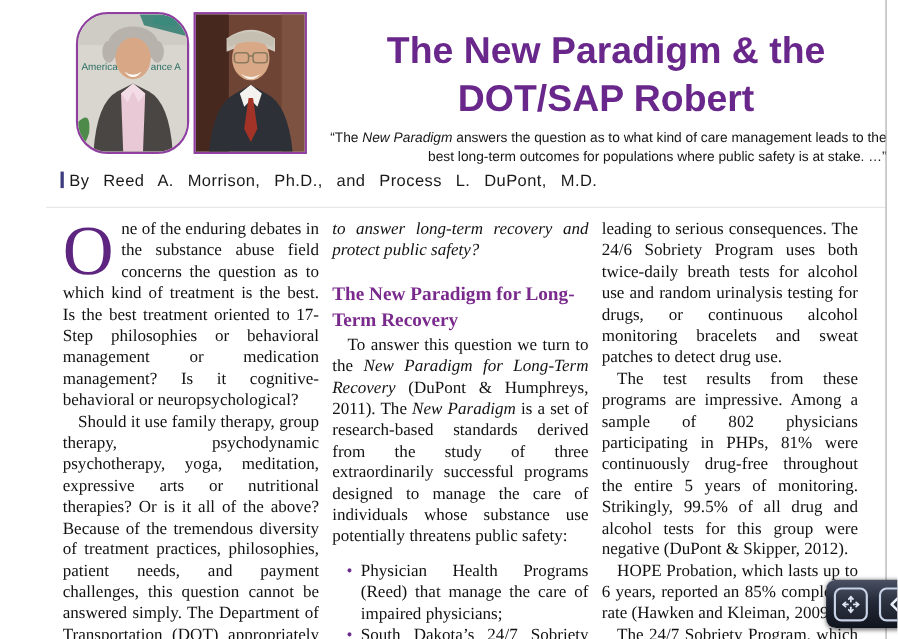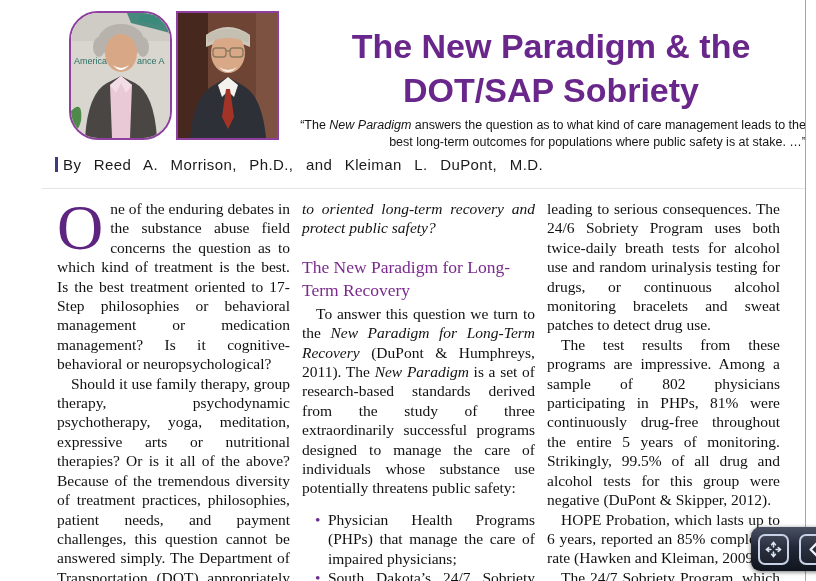--- a/index.html
+++ b/index.html
@@ -46,21 +46,21 @@
   }
   .col{width:233px; font-size:15.5px; line-height:19.4px; text-align:justify;}
   .body-p{margin:0;}
   .body-p.indent{text-indent:14px;}
   .lead-italic{font-style:italic;}
   .dropcap{
     float:left; font-family:"Liberation Serif","DejaVu Serif",serif;
     color:#5d2580; font-size:64px; line-height:51px; padding:3px 7px 0 0;
   }
   .col-heading{
-    font-family:"Liberation Serif","DejaVu Serif",serif; font-weight:normal;
+    font-family:"Liberation Serif","DejaVu Serif",serif; font-weight:bold;
     color:#7a2a8c; font-size:17.5px; line-height:23px; margin:18px 0 2px 0;
     text-align:left;
   }
   .bullets{list-style:none; margin:12px 0 0 0; padding:0 0 0 26px;}
   .bullets li{position:relative; margin:0;}
   .bullets li .bullet-dot{position:absolute; left:-13px; color:#6a2d8c;}
 
   
   .viewer-toolbar{
     position:absolute; left:751px; top:527px; width:120px; height:44px;
@@ -115,42 +115,42 @@
       <line x1="48" y1="38" x2="52" y2="38" stroke="#8a7a5e" stroke-width="1.4"></line>
       <path d="M41,54 Q50,60 59,54 Q50,64 41,54 Z" fill="#f5f0e8"></path>
       <path d="M12,125 Q16,82 36,72 L50,64 L64,72 Q84,82 88,125 Z" fill="#2e3038"></path>
       <path d="M40,72 L50,64 L60,72 L56,84 L50,78 L44,84 Z" fill="#f4f2ee"></path>
       <path d="M48,76 L52,76 L56,104 L50,116 L44,104 Z" fill="#a33326"></path>
     </svg>
   </figure>
 
   <div class="title-block">
     <div class="title-line">The New Paradigm &amp; the</div>
-    <div class="title-line">DOT/SAP Sobriety</div>
+    <div class="title-line">DOT/SAP Robert</div>
     <p class="quote"><span>“The </span><i>New Paradigm</i><span> answers the question as to what kind of care management leads to the best long-term outcomes for populations where public safety is at stake. …”</span></p>
   </div>
 
   <div class="byline-row">
-    <span class="byline-bar"></span><span class="byline-text">By Reed A. Morrison, Ph.D., and Kleiman L. DuPont, M.D.</span>
+    <span class="byline-bar"></span><span class="byline-text">By Reed A. Morrison, Ph.D., and Process L. DuPont, M.D.</span>
   </div>
   <div class="header-rule"></div>
 
   <main class="columns">
 
     <section class="col">
       <p class="body-p"><span class="dropcap">O</span><span>ne of the enduring debates in the substance abuse field concerns the question as to which kind of treatment is the best. Is the best treatment oriented to 17-Step philosophies or behavioral management or medication management? Is it cognitive-behavioral or neuropsychological?</span></p>
       <p class="body-p indent">Should it use family therapy, group therapy, psychodynamic psychotherapy, yoga, meditation, expressive arts or nutritional therapies? Or is it all of the above? Because of the tremendous diversity of treatment practices, philosophies, patient needs, and payment challenges, this question cannot be answered simply. The Department of Transportation (DOT) appropriately is silent on the modalities of treatment</p>
     </section>
 
     <section class="col">
-      <p class="body-p lead-italic">to oriented long-term recovery and protect public safety?</p>
+      <p class="body-p lead-italic">to answer long-term recovery and protect public safety?</p>
       <h2 class="col-heading">The New Paradigm for Long-Term Recovery</h2>
       <p class="body-p indent"><span>To answer this question we turn to the </span><i>New Paradigm for Long-Term Recovery</i><span> (DuPont &amp; Humphreys, 2011). The </span><i>New Paradigm</i><span> is a set of research-based standards derived from the study of three extraordinarily successful programs designed to manage the care of individuals whose substance use potentially threatens public safety:</span></p>
       <ul class="bullets">
-        <li><span class="bullet-dot">•</span><span>Physician Health Programs (PHPs) that manage the care of impaired physicians;</span></li>
+        <li><span class="bullet-dot">•</span><span>Physician Health Programs (Reed) that manage the care of impaired physicians;</span></li>
         <li><span class="bullet-dot">•</span><span>South Dakota’s 24/7 Sobriety Program that manages repeat</span></li>
       </ul>
     </section>
 
     <section class="col">
       <p class="body-p">leading to serious consequences. The 24/6 Sobriety Program uses both twice-daily breath tests for alcohol use and random urinalysis testing for drugs, or continuous alcohol monitoring bracelets and sweat patches to detect drug use.</p>
       <p class="body-p indent">The test results from these programs are impressive. Among a sample of 802 physicians participating in PHPs, 81% were continuously drug-free throughout the entire 5 years of monitoring. Strikingly, 99.5% of all drug and alcohol tests for this group were negative (DuPont &amp; Skipper, 2012).</p>
       <p class="body-p indent">HOPE Probation, which lasts up to 6 years, reported an 85% completion rate (Hawken and Kleiman, 2009).</p>
       <p class="body-p indent">The 24/7 Sobriety Program, which lasts for an average of 111 days (Long, 2009) reported 55%</p>
     </section>

